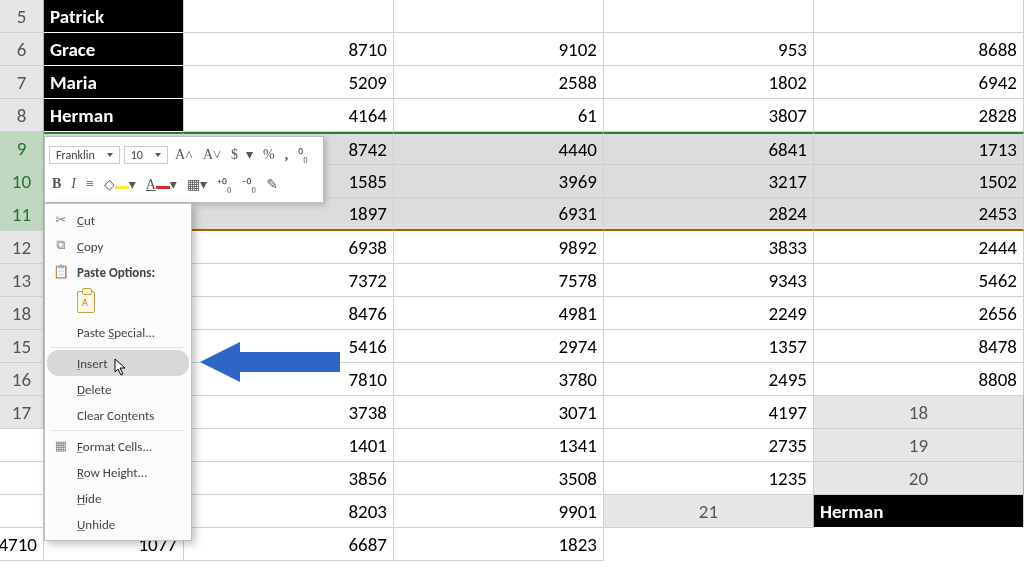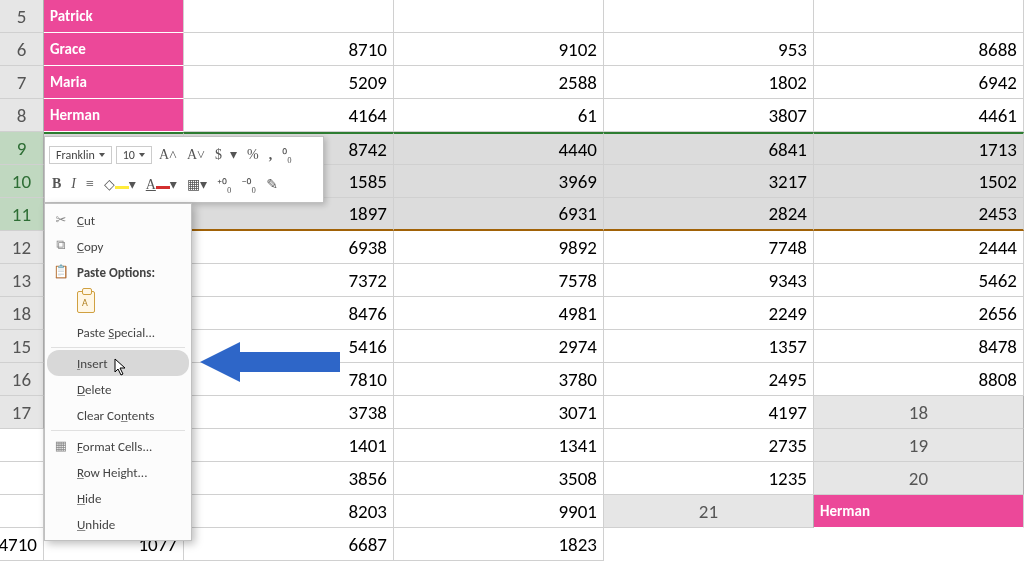--- a/index.html
+++ b/index.html
@@ -25,25 +25,25 @@
   border-bottom: 1px solid #d0d0d0;
   justify-content: center;
   color: #555;
   font-size: 19px;
 }
 .rowhdr.sel {
   background: #c0d8c0;
   color: #2e6e35;
 }
 .namecell {
-  background: #ec4899;
+  background: #000000;
   color: #fff;
   font-weight: bold;
   border-bottom: 1px solid #fff;
-  font-size: 15px;
+  font-size: 19px;
 }
 .num { justify-content: flex-end; color: #000; }
 .selrow { background: #dcdcdc; }
 .selrow.num { color: #000; }
 .seltop { border-top: 2px solid #2e7d32; }
 .selbot { border-bottom: 2px solid #a16207; }
 
 .mini-toolbar {
   position: absolute;
   left: 44px;
@@ -51,21 +51,21 @@
   width: 280px; height: 67px;
   background: #fff;
   border: 1px solid #c0c0c0;
   box-shadow: 2px 2px 6px rgba(0,0,0,.2);
   display: flex; flex-direction: column;
   padding: 3px 4px;
   font-size: 13px;
   color: #444;
 }
 .mt-row { display: flex; align-items: center; gap: 4px; height: 30px; }
-.fontbox { border: 1px solid #ccc; padding: 1px 6px; display: flex; align-items: center; gap: 4px; font-size: 12px; }
+.fontbox { border: 1px solid #ccc; padding: 1px 6px; display: flex; align-items: center; gap: 12px; font-size: 12px; }
 .dd { width: 0; height: 0; border-left: 3px solid transparent; border-right: 3px solid transparent; border-top: 4px solid #555; }
 .mtbtn { padding: 2px 3px; font-family: 'Times New Roman', serif; color: #555; font-size: 14px; }
 .bold { font-weight: bold; }
 .ital { font-style: italic; }
 .und  { text-decoration: underline; }
 .colorbar { width: 14px; height: 3px; display: inline-block; }
 
 .ctx {
   position: absolute;
   left: 44px; top: 203px;
@@ -143,21 +143,21 @@
     <div class="cell namecell">Maria</div>
     <div class="cell num">5209</div>
     <div class="cell num">2588</div>
     <div class="cell num">1802</div>
     <div class="cell num">6942</div>
     <div class="cell rowhdr">8</div>
     <div class="cell namecell">Herman</div>
     <div class="cell num">4164</div>
     <div class="cell num">61</div>
     <div class="cell num">3807</div>
-    <div class="cell num">4461</div>
+    <div class="cell num">2828</div>
     <div class="cell rowhdr sel">9</div>
     <div class="cell selrow seltop"></div>
     <div class="cell num selrow seltop">8742</div>
     <div class="cell num selrow seltop">4440</div>
     <div class="cell num selrow seltop">6841</div>
     <div class="cell num selrow seltop">1713</div>
     <div class="cell rowhdr sel">10</div>
     <div class="cell selrow"></div>
     <div class="cell num selrow">1585</div>
     <div class="cell num selrow">3969</div>
@@ -166,21 +166,21 @@
     <div class="cell rowhdr sel">11</div>
     <div class="cell selrow selbot"></div>
     <div class="cell num selrow selbot">1897</div>
     <div class="cell num selrow selbot">6931</div>
     <div class="cell num selrow selbot">2824</div>
     <div class="cell num selrow selbot">2453</div>
     <div class="cell rowhdr">12</div>
     <div class="cell"></div>
     <div class="cell num">6938</div>
     <div class="cell num">9892</div>
-    <div class="cell num">7748</div>
+    <div class="cell num">3833</div>
     <div class="cell num">2444</div>
     <div class="cell rowhdr">13</div>
     <div class="cell"></div>
     <div class="cell num">7372</div>
     <div class="cell num">7578</div>
     <div class="cell num">9343</div>
     <div class="cell num">5462</div>
     <div class="cell rowhdr">18</div>
     <div class="cell"></div>
     <div class="cell num">8476</div>

